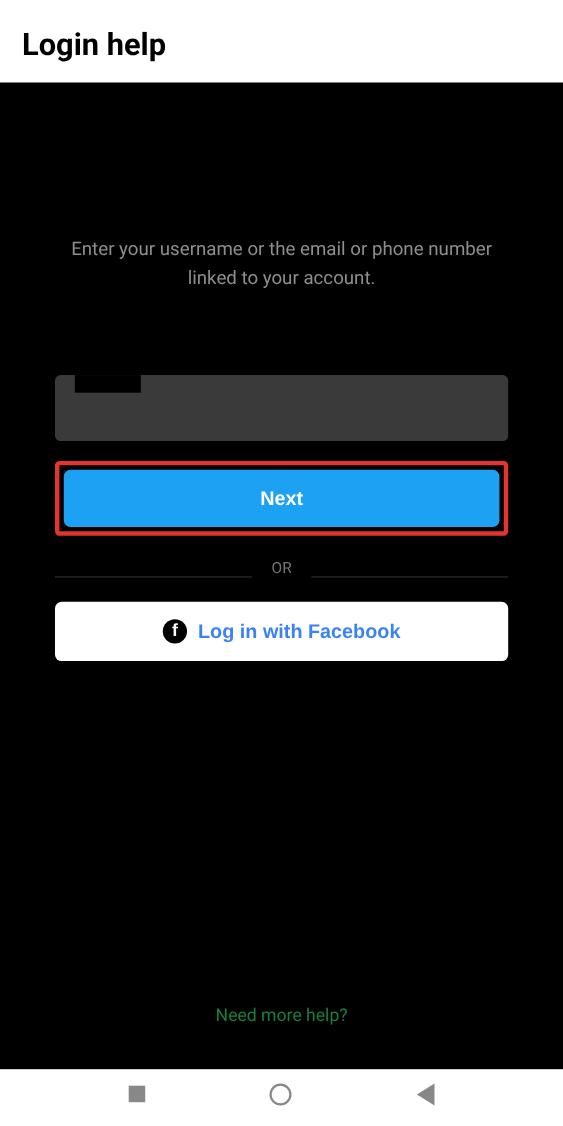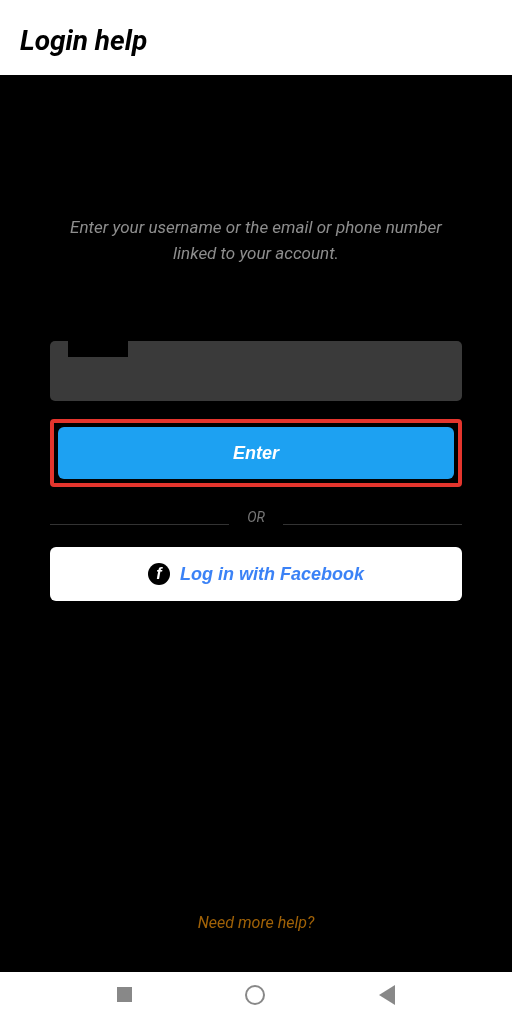--- a/index.html
+++ b/index.html
@@ -1,15 +1,15 @@
 <!DOCTYPE html>
 <html><head>
   <meta charset="utf-8">
   <style>
-    * { margin: 0; padding: 0; box-sizing: border-box; font-style: italic; }
+    * { margin: 0; padding: 0; box-sizing: border-box; }
     body {
       width: 512px;
       height: 1024px;
       font-family: -apple-system, BlinkMacSystemFont, 'Segoe UI', Roboto, sans-serif;
       background: #fff;
       overflow: hidden;
     }
     .header {
       background: #fff;
       padding: 24px 20px 18px;
@@ -109,21 +109,21 @@
       color: #fff;
       font-weight: bold;
       font-size: 16px;
     }
     .fb-text {
       color: #3b82f6;
       font-size: 18px;
       font-weight: 700;
     }
     .help-link {
-      color: #a16207;
+      color: #15803d;
       font-size: 16px;
       text-align: left;
       position: absolute;
       bottom: 40px;
       left: 50%;
       transform: translateX(-50%);
       cursor: pointer;
     }
     .nav-bar {
       height: 45px;
@@ -160,21 +160,21 @@
 </div>
 
 <div class="content">
   <div class="instruction">Enter your username or the email or phone number linked to your account.</div>
 
   <div class="input-field">
     <span class="redacted"></span>
   </div>
 
   <div class="next-button-wrapper">
-    <button class="next-button">Enter</button>
+    <button class="next-button">Next</button>
   </div>
 
   <div class="divider">
     <div class="divider-line"></div>
     <div class="divider-text">OR</div>
     <div class="divider-line"></div>
   </div>
 
   <button class="fb-button">
     <span class="fb-icon">f</span>

